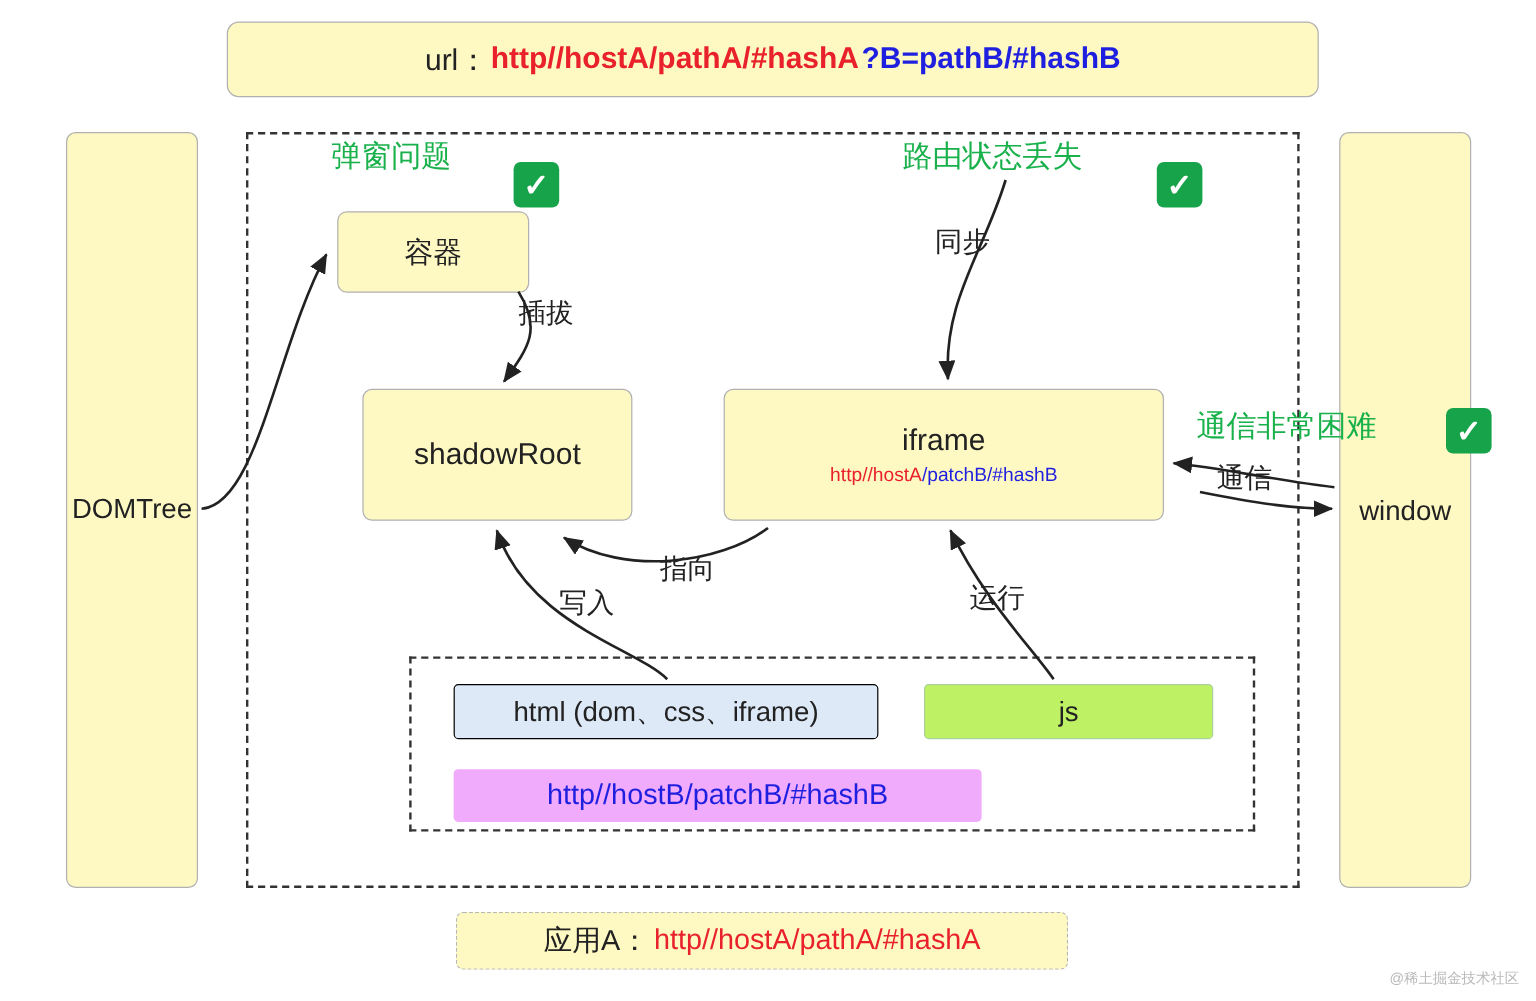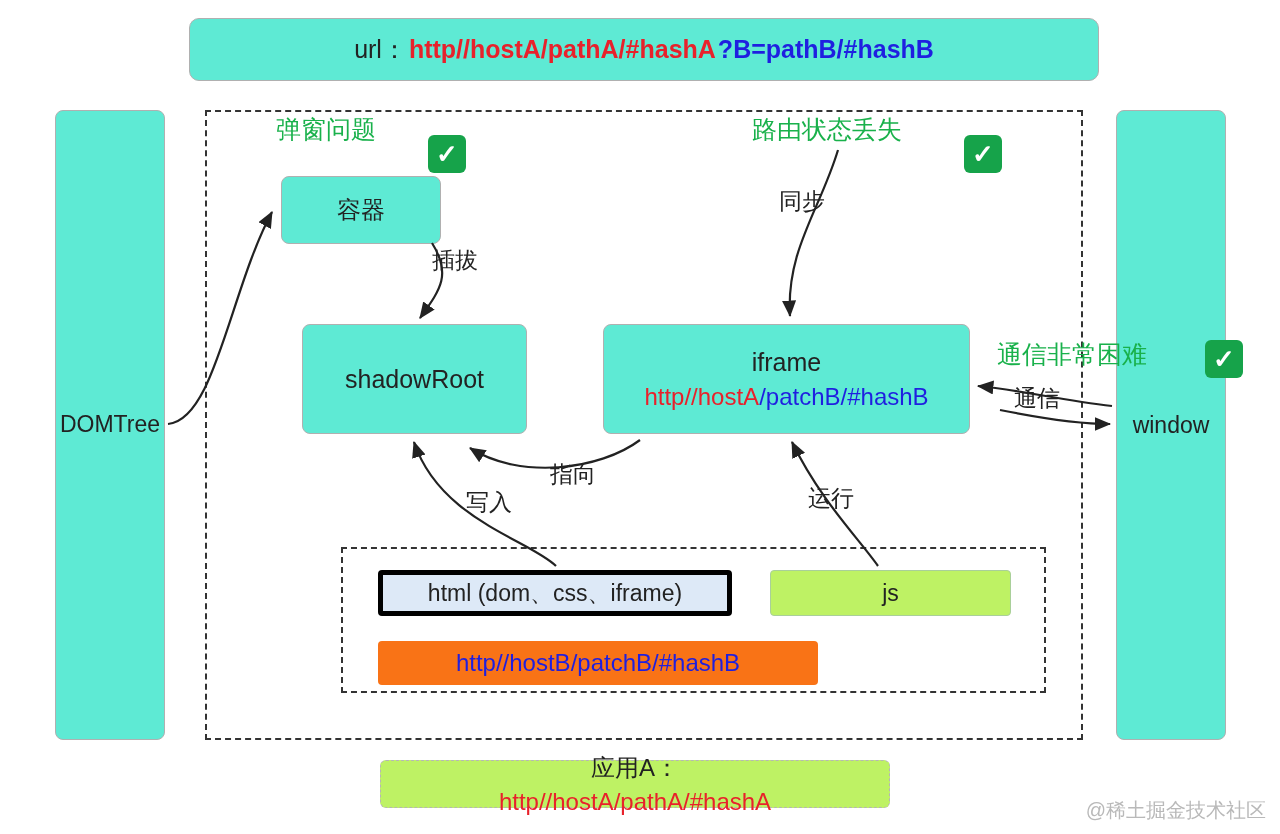--- a/index.html
+++ b/index.html
@@ -14,21 +14,21 @@
     position: relative;
     width: 1280px;
     height: 834px;
     background: #ffffff;
     overflow: hidden;
   }
   .abs { position: absolute; box-sizing: border-box; }
 
   
   .box {
-    background: #5eead4;
+    background: #fef9c3;
     border: 1px solid #b0b0b0;
     border-radius: 8px;
     display: flex;
     align-items: center;
     justify-content: center;
     text-align: center;
     color: #222;
   }
   .box.plain-bg {
     background: #f2f2f2;
@@ -83,65 +83,64 @@
     left: 302px; top: 324px; width: 225px; height: 110px;
     font-size: 25px;
   }
   
   #iframe-box {
     left: 603px; top: 324px; width: 367px; height: 110px;
     flex-direction: column;
     gap: 6px;
     font-size: 25px;
   }
-  #iframe-box .iframe-url { font-size: 24px; text-align: center; }
+  #iframe-box .iframe-url { font-size: 16px; text-align: center; }
 
   
   #appB-label {
     left: 246px; top: 601px; width: 96px; height: 50px;
     background: #f2f2f2;
     border: none;
     font-size: 23px;
   }
 
   
   #html-box {
     left: 378px; top: 570px; width: 354px; height: 46px;
     background: #dde9f7;
-    border: 5px solid #000000;
+    border: 1px solid #000000;
     border-radius: 4px;
     font-size: 23px;
   }
   
   #js-box {
     left: 770px; top: 570px; width: 241px; height: 46px;
     background: #bef264;
     border: 1px solid #a9cf9a;
     border-radius: 4px;
     font-size: 23px;
   }
   
   #hostb-url {
     left: 378px; top: 641px; width: 440px; height: 44px;
-    background: #f97316;
+    background: #f0abfc;
     border: none;
     border-radius: 4px;
     font-size: 24px;
     color: #1f1fe0;
   }
 
   
   #appA-bottom {
     left: 380px; top: 760px; width: 510px; height: 48px;
-    background: #bef264;
+    background: #fef9c3;
     border: 1px dashed #b6b6b6;
     border-radius: 6px;
     font-size: 24px;
     gap: 4px;
-    flex-direction: column;
   }
 
   
   .green-note {
     color: #19b14b;
     font-size: 25px;
     white-space: nowrap;
   }
   #note-popup { left: 276px; top: 113px; }
   #note-route { left: 752px; top: 113px; }
@@ -171,21 +170,21 @@
   #lbl-tongbu { left: 779px; top: 186px; }
   #lbl-tongxin { left: 1014px; top: 383px; }
   #lbl-zhixiang { left: 550px; top: 459px; }
   #lbl-xieru { left: 466px; top: 487px; }
   #lbl-yunxing { left: 808px; top: 483px; }
 
   
   #watermark {
     right: 14px; bottom: 10px;
     color: #b9b9b9;
-    font-size: 20px;
+    font-size: 12px;
   }
 
   svg.overlay {
     position: absolute;
     left: 0; top: 0;
     width: 1280px; height: 834px;
     pointer-events: none;
   }
 </style>
 </head>

